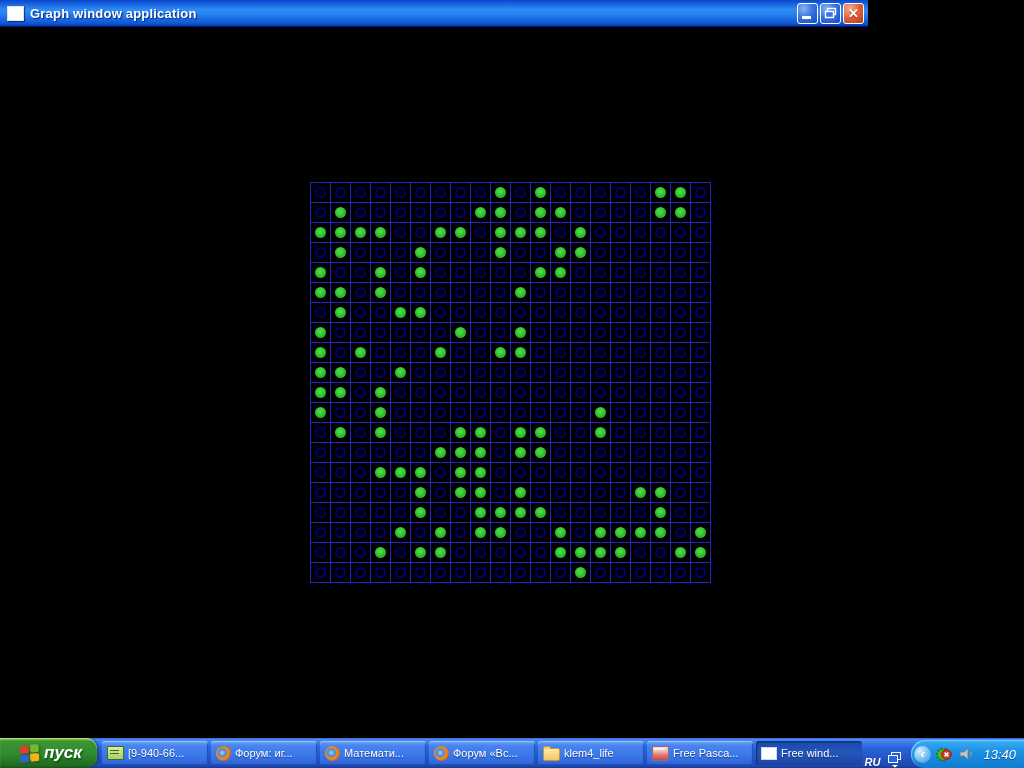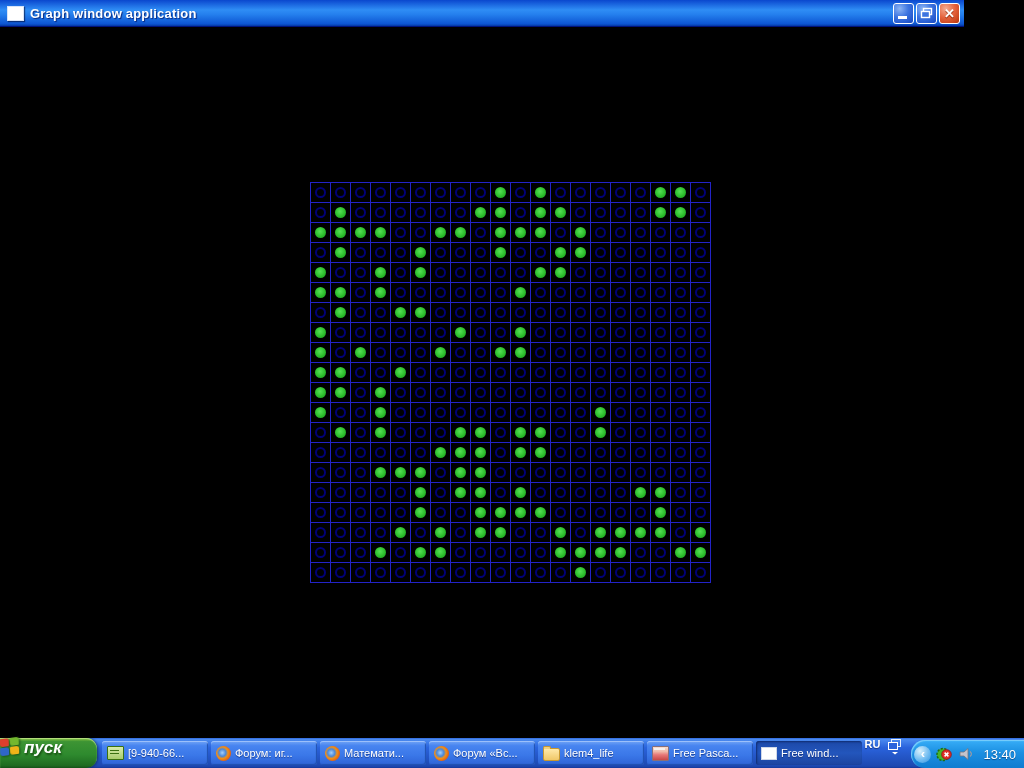--- a/index.html
+++ b/index.html
@@ -1,20 +1,20 @@
 <!DOCTYPE html>
 <html><head>
 <meta charset="utf-8">
 <style>
   html,body{margin:0;padding:0;background:#444;}
   .screen{position:relative;width:1024px;height:768px;overflow:hidden;
     font-family:"Liberation Sans", sans-serif;background:#000;}
 
   
-  .titlebar{position:absolute;left:0;top:0;width:964px;height:27px;
+  .titlebar{position:absolute;left:0;top:0;width:868px;height:27px;
     background:linear-gradient(180deg,#0a47ce 0%,#2f8df5 38%,#2580ee 55%,#0d55d2 92%,#0336a0 100%);
     border-bottom:1px solid #00127c;display:flex;align-items:center;box-sizing:border-box;}
   .app-icon{width:15px;height:13px;background:#fff;border:1px solid #d8e4f8;
     box-shadow:1px 1px 1px rgba(0,0,30,.5);margin:0 6px 0 7px;}
   .title{color:#fff;font-size:13px;font-weight:bold;
     text-shadow:1px 1px 1px #0a2a80;letter-spacing:.2px;}
   .win-controls{margin-left:auto;display:flex;align-items:center;padding-right:4px;}
   .wbtn{width:21px;height:21px;border-radius:3px;border:1px solid #fff;
     margin-left:2px;position:relative;padding:0;cursor:default;
     display:flex;align-items:center;justify-content:center;}
@@ -32,22 +32,22 @@
     border-right:1px solid #2323c8;border-bottom:1px solid #2323c8;
     display:flex;align-items:center;justify-content:center;}
   .dot{width:11px;height:11px;border-radius:50%;box-sizing:border-box;}
   .dot.dead{border:2px solid #000076;}
   .dot.alive{background:radial-gradient(circle at 45% 40%,#55e055 0%,#2cbe2c 55%,#179417 100%);}
 
   
   .taskbar{position:absolute;left:0;bottom:0;width:1024px;height:30px;
     background:linear-gradient(180deg,#2a60d8 0%,#4b8bf0 4%,#2a63dc 32%,#1d48b0 94%,#15379a 100%);
     display:flex;align-items:center;}
-  .start{height:30px;width:97px;border:none;cursor:default;padding:0 14px 0 0;
-    border-radius:0 11px 11px 0;display:flex;align-items:flex-start;gap:5px;
+  .start{height:30px;width:97px;border:none;cursor:default;padding:0 14px 0 20px;
+    border-radius:0 11px 11px 0;display:flex;align-items:center;gap:5px;
     background:linear-gradient(180deg,#8cc73f 0%,#3d9434 12%,#2e8a2e 55%,#1f6b20 92%,#155217 100%);
     box-shadow:1px 0 3px rgba(0,20,0,.5), inset 0 1px 1px #b8e082;}
   .start-label{color:#fff;font-size:17px;font-weight:bold;font-style:italic;
     text-shadow:1px 2px 2px #184e12;}
   .winlogo{display:grid;grid-template-columns:9px 9px;grid-template-rows:8px 8px;gap:1px;
     transform:skewY(-6deg) rotate(-2deg);filter:drop-shadow(1px 1px 1px #184e12);}
   .winlogo span{border-radius:1px 3px 1px 3px;}
   .wl-r{background:#dd3f2c;}.wl-g{background:#73b82e;}
   .wl-b{background:#2f66c8;}.wl-y{background:#f0b418;}
 
@@ -73,21 +73,21 @@
     border:1px solid #c89830;border-radius:1px 2px 2px 2px;position:relative;margin-top:2px;}
   .icon-folder::before{content:"";position:absolute;left:-1px;top:-3px;width:6px;height:2px;
     background:#f0d080;border:1px solid #c89830;border-bottom:none;border-radius:2px 2px 0 0;}
   .icon-fp{width:15px;height:13px;border:1px solid #887078;border-radius:1px;
     background:linear-gradient(180deg,#f8ddd0 0%,#f0b8a8 35%,#e87878 60%,#c84848 100%);
     position:relative;}
   .icon-fp::before{content:"";position:absolute;left:1px;top:1px;width:11px;height:2px;background:#f8f0ec;}
   .icon-window{width:14px;height:11px;background:#fff;border:1px solid #d0d8e8;}
 
   
-  .tray{margin-left:auto;display:flex;align-items:flex-start;height:30px;}
+  .tray{margin-left:auto;display:flex;align-items:flex-end;height:30px;font-style:italic;}
   .lang{color:#fff;font-size:11px;font-weight:bold;margin-right:7px;
     text-shadow:0 1px 1px rgba(0,20,80,.6);}
   .layout-icon{margin-right:8px;display:flex;}
   .tray-panel{height:28px;margin-top:2px;display:flex;align-items:center;gap:5px;
     padding:0 8px 0 3px;border-radius:14px 0 0 14px;
     background:linear-gradient(180deg,#38aef8 0%,#1b8fe2 45%,#0f7cd0 100%);
     box-shadow:inset 1px 1px 1px #7cd0fc;}
   .chevron{width:17px;height:17px;border-radius:50%;
     background:radial-gradient(circle at 35% 30%,#d8f0fc,#68b8f0 60%,#3890d8 100%);
     color:#fff;font-size:13px;font-weight:bold;line-height:16px;text-align:center;}

